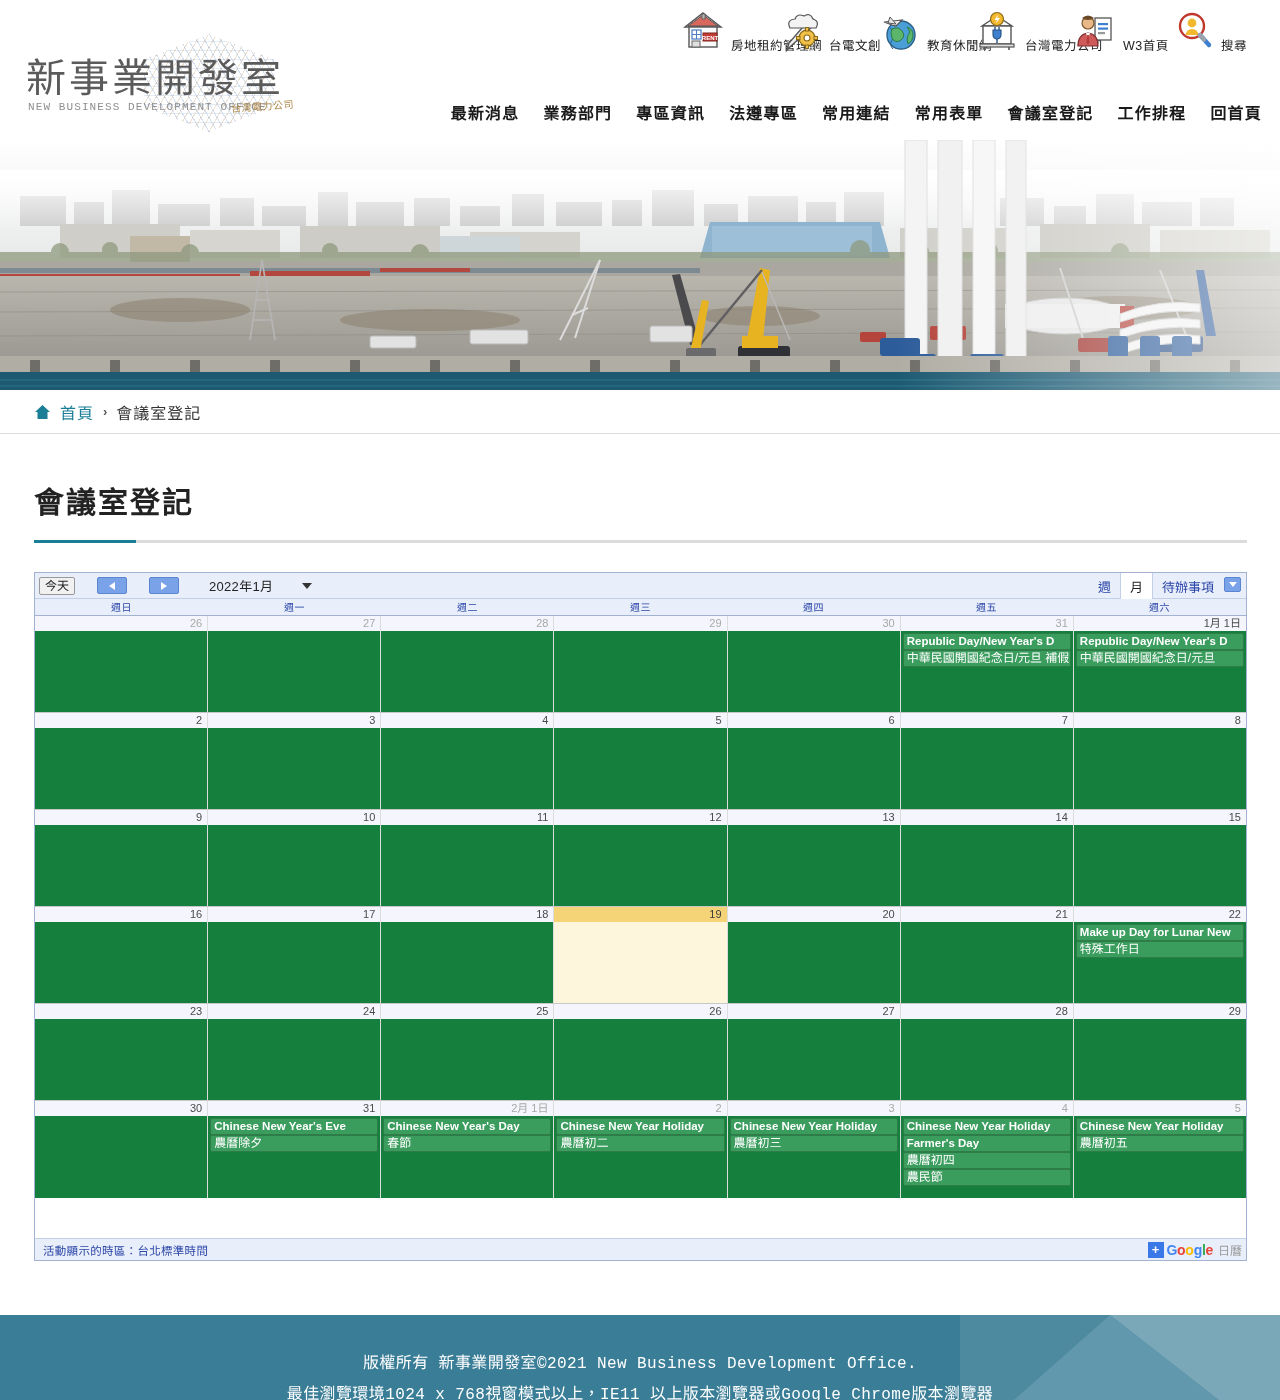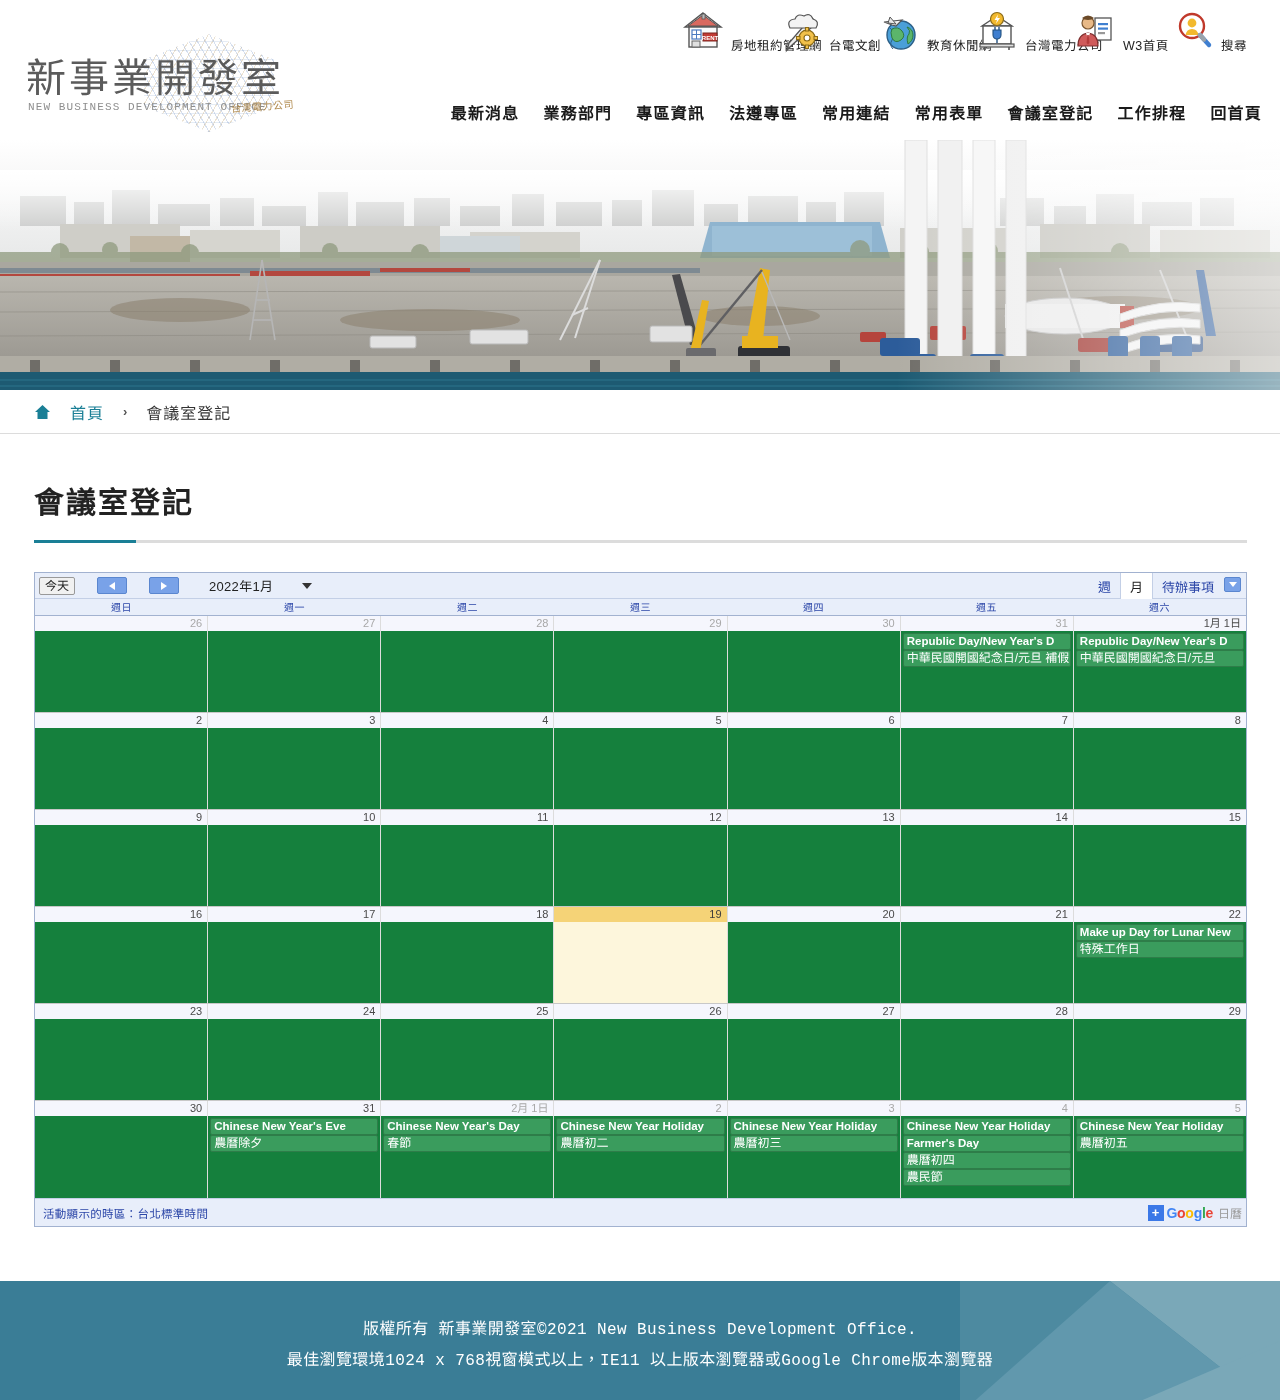--- a/index.html
+++ b/index.html
@@ -65,21 +65,21 @@
     font-weight: 700; white-space: nowrap; cursor: pointer;
   }
 
   
   .hero { position: relative; width: 1280px; height: 250px; overflow: hidden; background: #cfd2d4; }
   .hero svg { display: block; width: 1280px; height: 250px; }
 
   
   .breadcrumb-bar {
     height: 44px; border-bottom: 1px solid #dcdcdc;
-    display: flex; align-items: center; padding-left: 34px; gap: 19px;
+    display: flex; align-items: center; padding-left: 34px; gap: 9px;
   }
   .home-ico { width: 17px; height: 16px; display: block; }
   .bc-link { color: #1a7f96; font-size: 16px; text-decoration: none; letter-spacing: 1px; cursor: pointer; }
   .bc-sep { color: #555; font-size: 13px; font-weight: 700; }
   .bc-cur { color: #333; font-size: 16px; letter-spacing: 1px; }
 
   
   .page-title-wrap { padding: 44px 0 0 34px; }
   .page-title { font-size: 30px; font-weight: 700; color: #222; letter-spacing: 2px; margin: 0; }
   .title-rule {
@@ -155,22 +155,22 @@
   .ev-area { padding: 2px 2px 0 2px; display: flex; flex-direction: column; gap: 0; }
   .ev {
     background: #3a9c5d; border: 1px solid #2e7d49; color: #fff;
     font-size: 11.5px; font-weight: 700; line-height: 15px; height: 17px;
     padding: 0 3px; border-radius: 2px;
     white-space: nowrap; overflow: hidden; cursor: pointer;
   }
   .ev.cn { font-weight: 400; font-size: 12px; }
 
   .gcal-footer {
-    height: 28px; background: #e8eefa; border-top: 1px solid #c3cfe6;
-    display: flex; align-items: center; justify-content: space-between; padding: 0 4px 0 8px;
+    height: 22px; background: #e8eefa; border-top: 1px solid #c3cfe6;
+    display: flex; align-items: center; justify-content: space-between; padding: 0 4px 0 8px; margin-top: 40px;
   }
   .tz { font-size: 11.5px; color: #2b46a8; letter-spacing: .3px; }
   .gbadge { display: flex; align-items: center; gap: 3px; cursor: pointer; }
   .gplus {
     width: 16px; height: 16px; background: #3b78e7; color: #fff; font-size: 13px;
     display: flex; align-items: center; justify-content: center; line-height: 16px; font-weight: 700;
   }
   .gword { font-size: 14px; font-weight: 700; letter-spacing: -.3px; }
   .gcal-cn { font-size: 12px; color: #9b9b9b; margin-left: 2px; }
 

